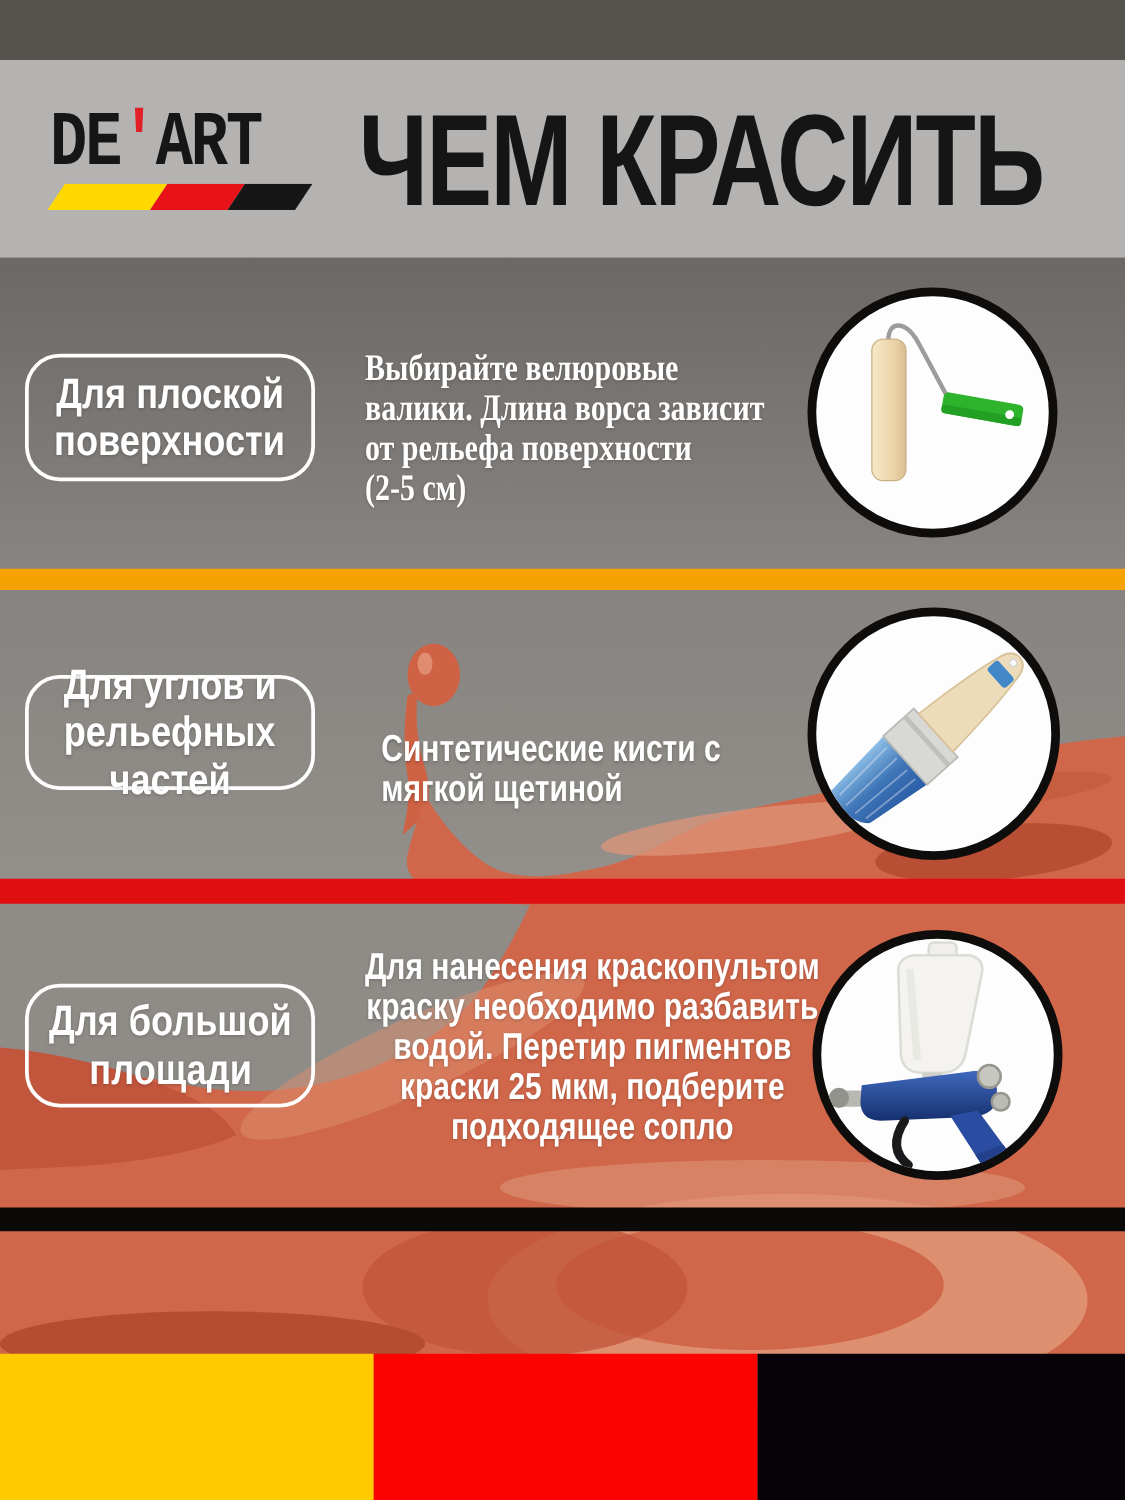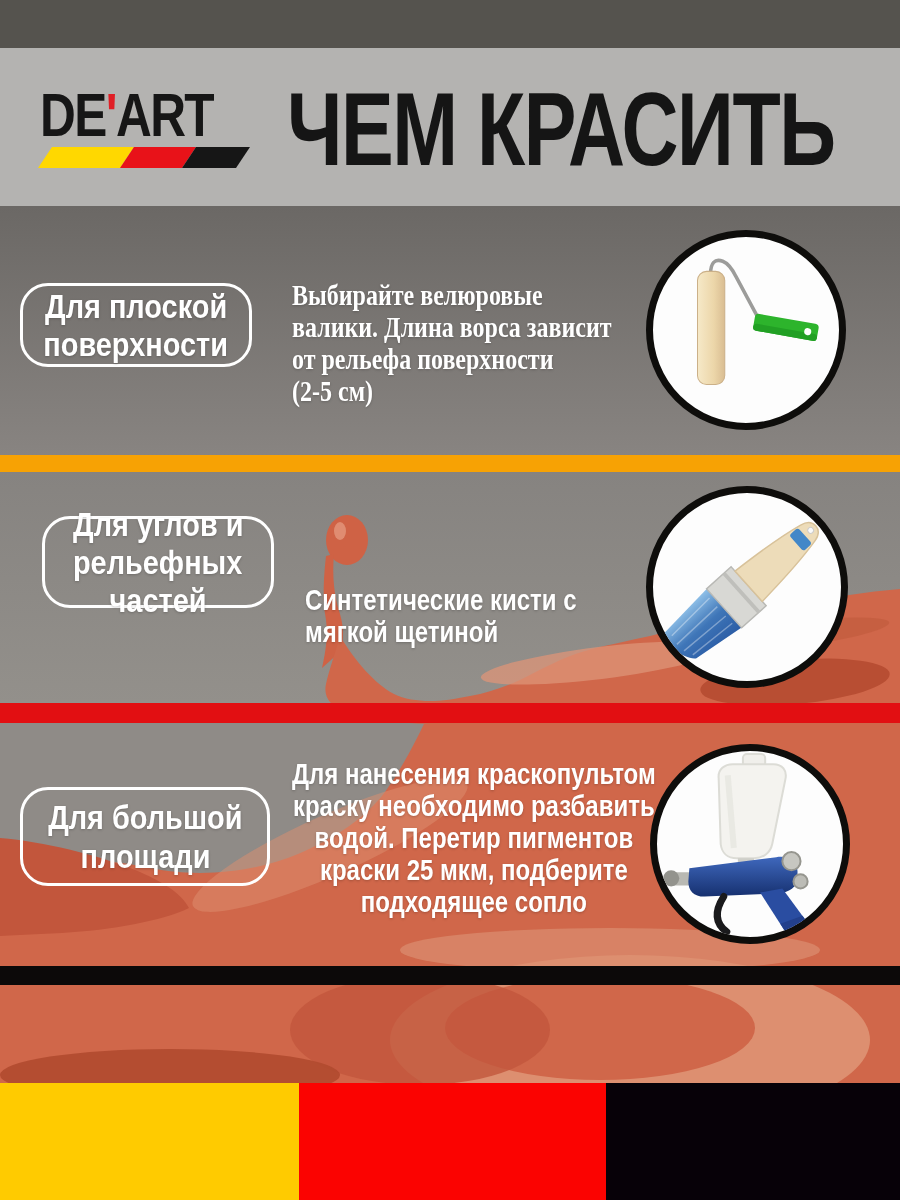--- a/index.html
+++ b/index.html
@@ -22,43 +22,43 @@
   
   .stripe { left:0; width:900px; z-index:2; }
   .stripe-orange { top:455px; height:17px; }
   .stripe-red    { top:703px; height:20px; }
   .stripe-black  { top:966px; height:19px; }
 
   
   .splash-svg { left:0; top:0; width:900px; height:1200px; z-index:1; }
 
   
-  .logo-wrap { left:40px; top:84px; z-index:3; }
+  .logo-wrap { left:40px; top:84px; z-index:3;font-family:Liberation Mono, monospace; }
   .logo-text {
     font-size:62px; font-weight:bold; color:#161616; letter-spacing:-2px;
     transform:scaleX(.8); transform-origin:left; line-height:1; white-space:nowrap;
   }
   .logo-apostrophe { color:#e01f26; }
   .logo-stripe { left:38px; top:147px; width:212px; height:21px; z-index:3; }
   .page-title {
     left:287px; top:77px; z-index:3;
     font-size:104px; font-weight:bold; color:#151515; letter-spacing:-2px;
     transform:scaleX(.76); transform-origin:left; line-height:1; white-space:nowrap;
   }
 
   
   .pill {
     border:3px solid #fff; border-radius:28px; color:#fff; z-index:3;
     display:flex; flex-direction:column; justify-content:center; align-items:center;
     font-weight:bold; text-shadow:0 1px 3px rgba(0,0,0,.22);
   }
   .pill .ln { font-size:34px; line-height:1.12; transform:scaleX(.85); white-space:nowrap; }
-  .pill-1 { left:20px; top:283px; width:232px; height:84px; }
-  .pill-2 { left:20px; top:516px; width:232px; height:92px;margin-left:22px; }
-  .pill-3 { left:20px; top:787px; width:250px; height:99px; }
+  .pill-1 { left:20px; top:283px; width:232px; height:102px; }
+  .pill-2 { left:20px; top:540px; width:232px; height:92px; }
+  .pill-3 { left:20px; top:787px; width:232px; height:99px; }
 
   
   .sec-text { z-index:3; color:#fff; font-weight:bold; text-shadow:0 1px 3px rgba(0,0,0,.22); }
   .sec-text .tl {
     font-size:30px; line-height:1.07; transform:scaleX(.8); transform-origin:left; white-space:nowrap;
   }
   .text-1 { left:292px; top:279px;font-family:Liberation Serif, serif; }
   .text-2 { left:305px; top:584px; }
   .text-3 { left:292px; top:758px;text-align:center; }
 

